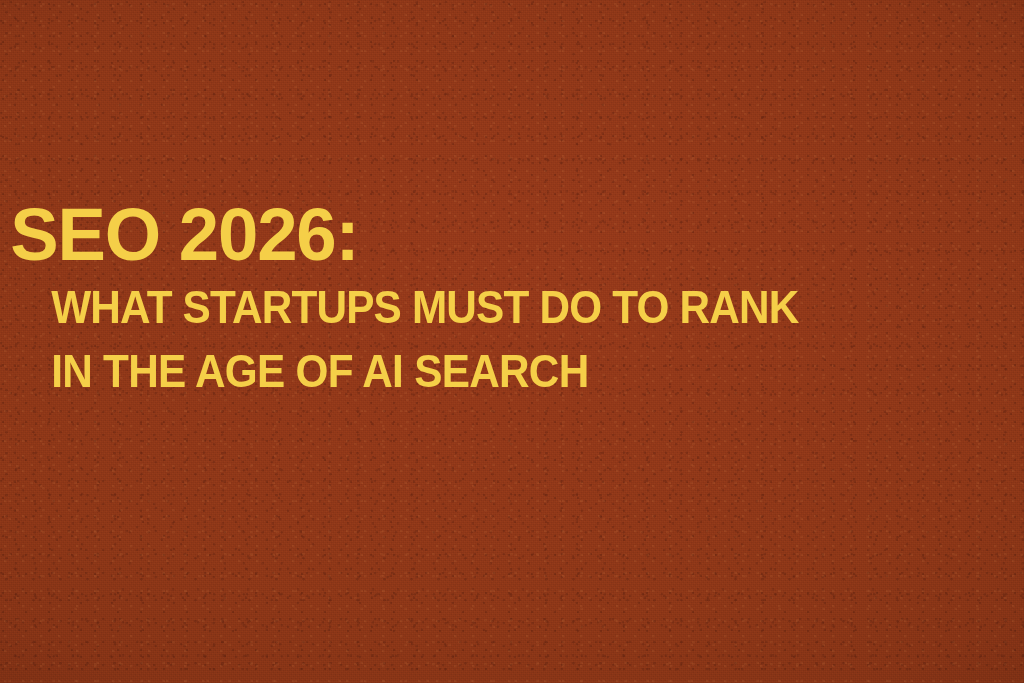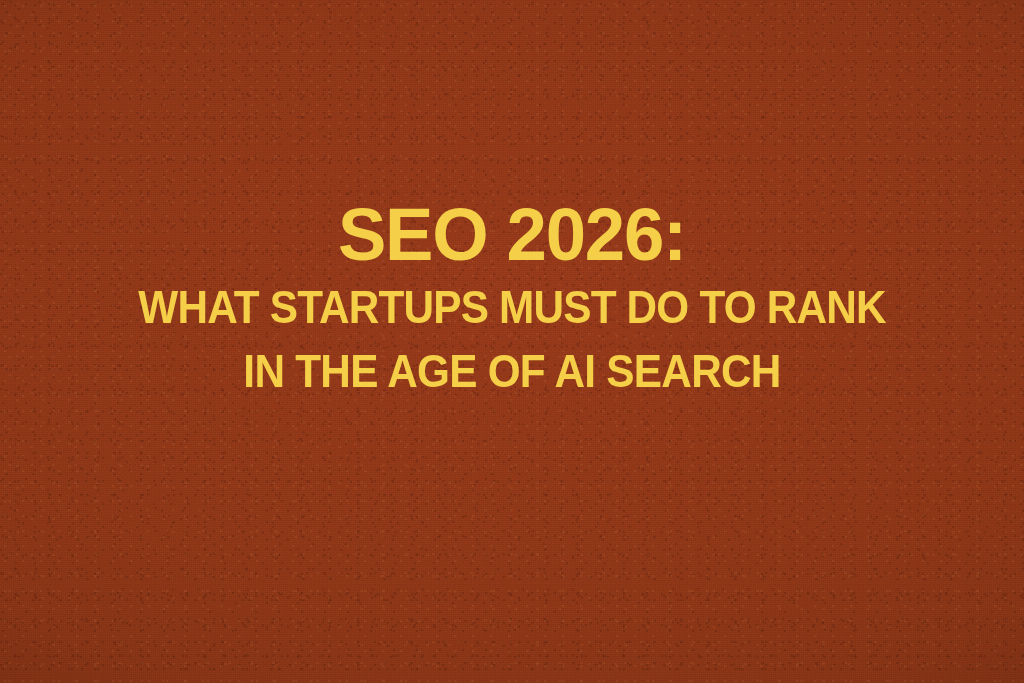--- a/index.html
+++ b/index.html
@@ -78,21 +78,20 @@
     inset: 0;
     background: radial-gradient(130% 115% at 50% 48%, rgba(0,0,0,0) 52%, rgba(40,12,4,0.18) 80%, rgba(30,8,2,0.34) 100%);
   }
 
   
   .headline {
     position: absolute;
     left: 0;
     right: 0;
     top: 196px;
-    text-align: center;
     user-select: none;
   }
 
   .line {
     display: block;
     color: #f5cf48;
     text-transform: uppercase;
     font-weight: 900;
     font-stretch: condensed;
     white-space: nowrap;

